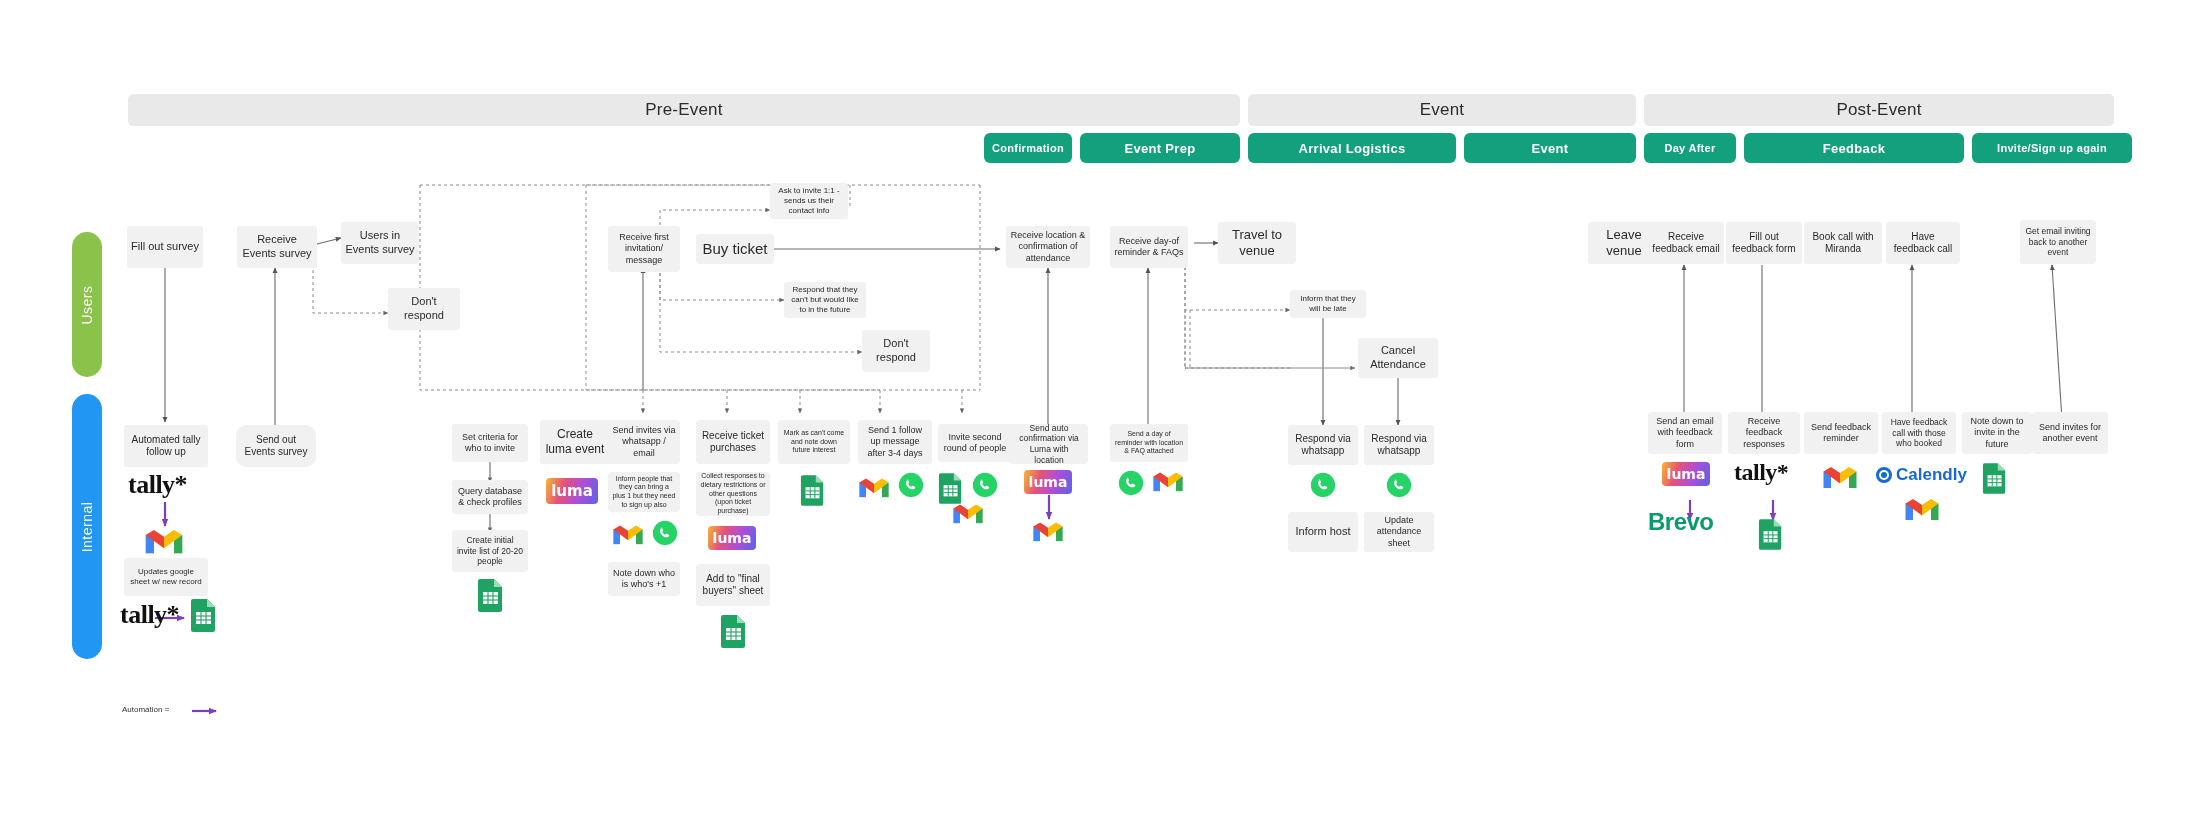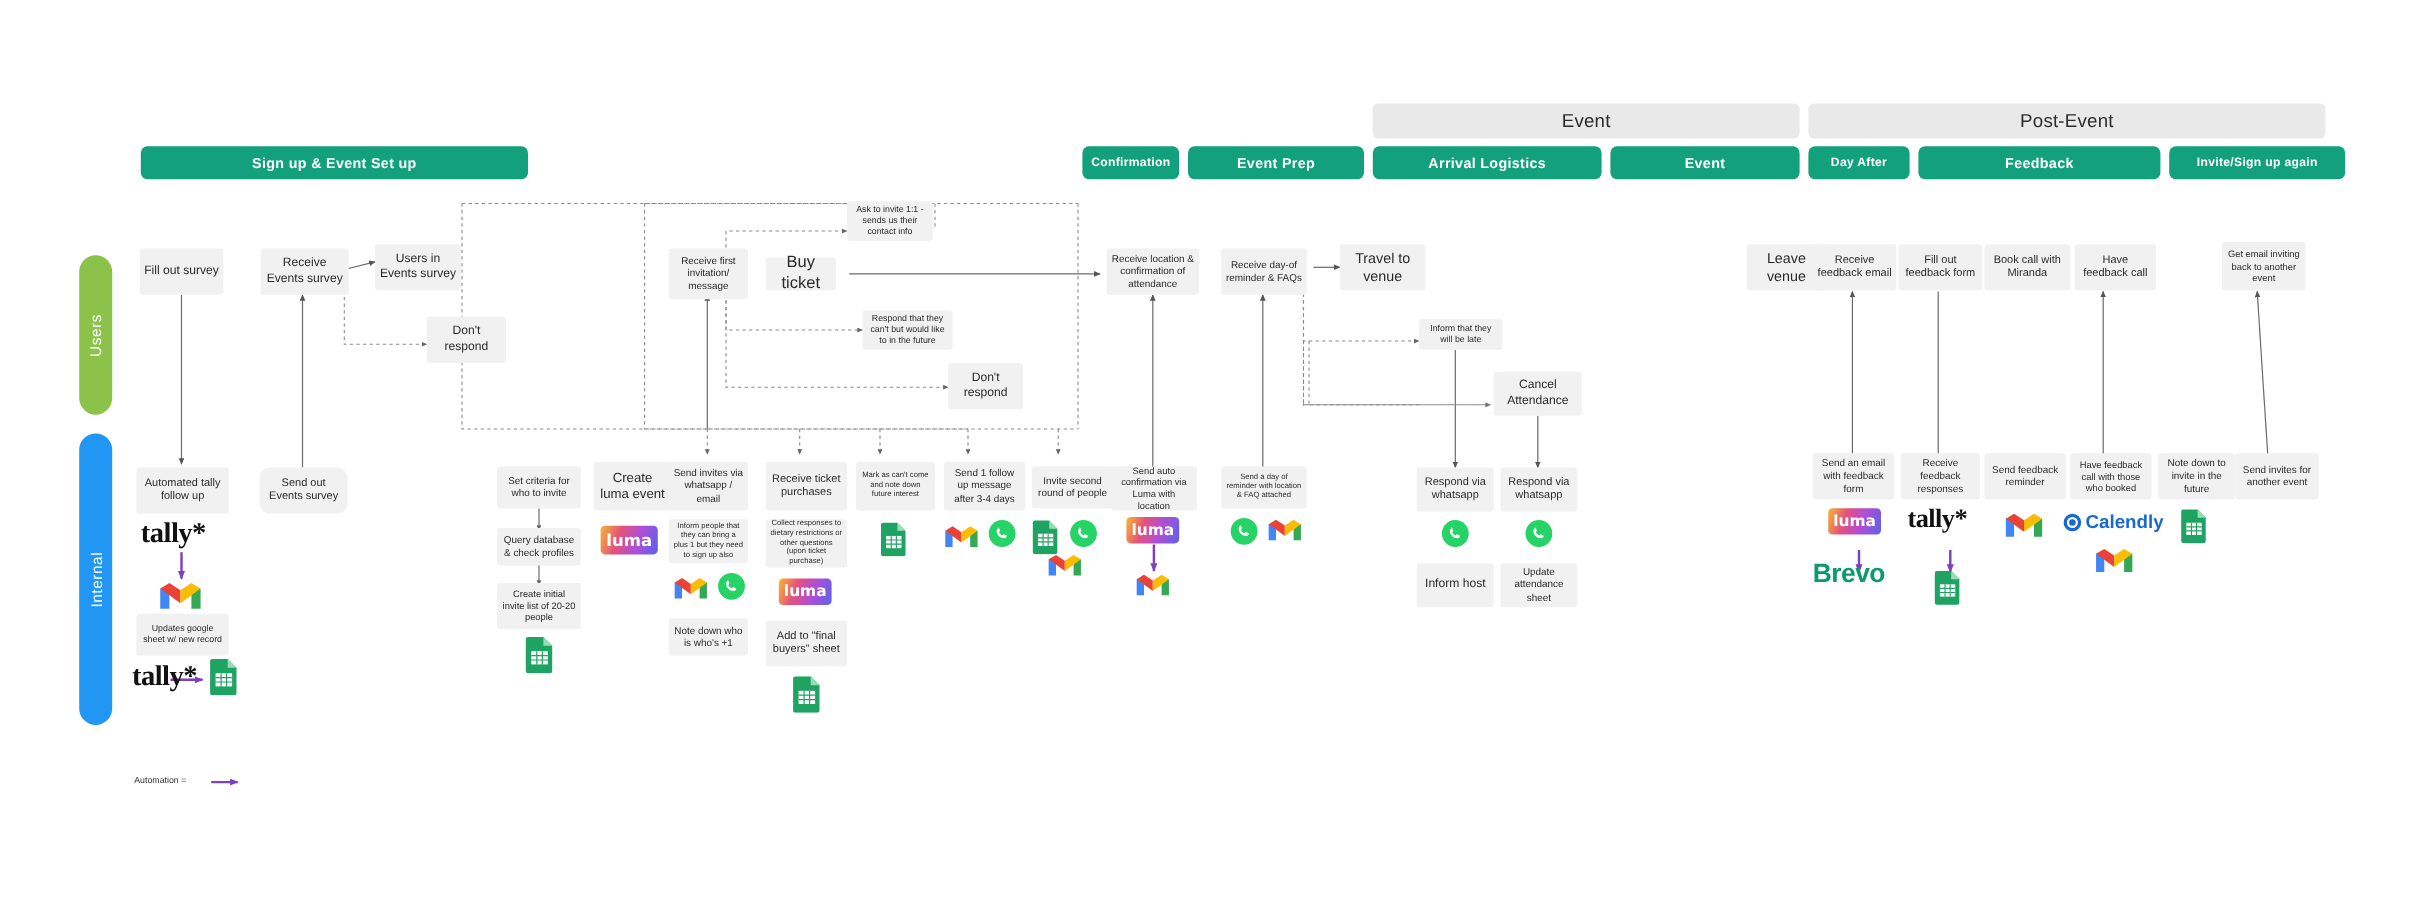--- a/index.html
+++ b/index.html
@@ -52,30 +52,30 @@
             display:flex;align-items:center;justify-content:center;}
   .cal-dot{border-radius:50%;background:#1769d4;}
 
   .legend{position:absolute;font-size:8px;color:#333;}
 </style>
 </head>
 <body>
 
 <div id="canvas">
 
+  <div class="phase" style="left:128px;top:94px;width:1112px;">
+    <span>Pre-Event</span>
+  </div>
   <div class="phase" style="left:1248px;top:94px;width:388px;">
     <span>Event</span>
   </div>
   <div class="phase" style="left:1644px;top:94px;width:470px;">
     <span>Post-Event</span>
   </div>
 
-  <div class="stage" style="left:128px;top:133px;width:352px;">
-    <span>Sign up  &amp; Event Set up</span>
-    </div>
   <div class="stage" style="left:984px;top:133px;width:88px;">
     <span style="font-size:11px">Confirmation</span>
     </div>
   <div class="stage" style="left:1080px;top:133px;width:160px;">
     <span>Event Prep</span>
     </div>
   <div class="stage" style="left:1248px;top:133px;width:208px;">
     <span>Arrival Logistics</span>
     </div>
   <div class="stage" style="left:1464px;top:133px;width:172px;">
@@ -217,21 +217,21 @@
     </div>
 
   <div class="node n-sm" style="left:770px;top:183px;width:78px;height:36px;">
     <span>Ask to invite 1:1 - sends us their contact info</span>
     </div>
 
   <div class="node n-md" style="left:608px;top:226px;width:72px;height:46px;">
     <span style="font-size:9px">Receive first invitation/ message</span>
     </div>
 
-  <div class="node n-lg" style="left:696px;top:234px;width:64px;height:30px;">
+  <div class="node n-lg" style="left:696px;top:234px;width:78px;height:30px;">
     <span>Buy ticket</span>
     </div>
 
   <div class="node n-sm" style="left:784px;top:282px;width:82px;height:36px;">
     <span>Respond that they can't but would like to in the future</span>
     </div>
 
   <div class="node n-md" style="left:862px;top:330px;width:68px;height:42px;">
     <span>Don't respond</span>
     </div>

